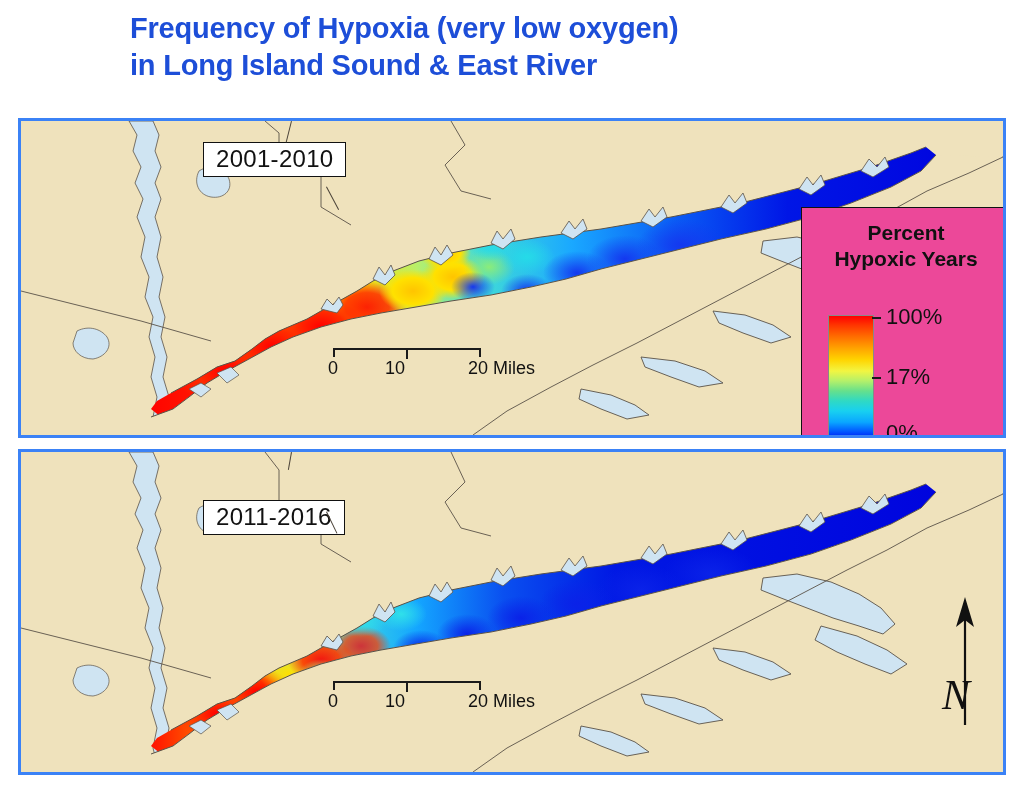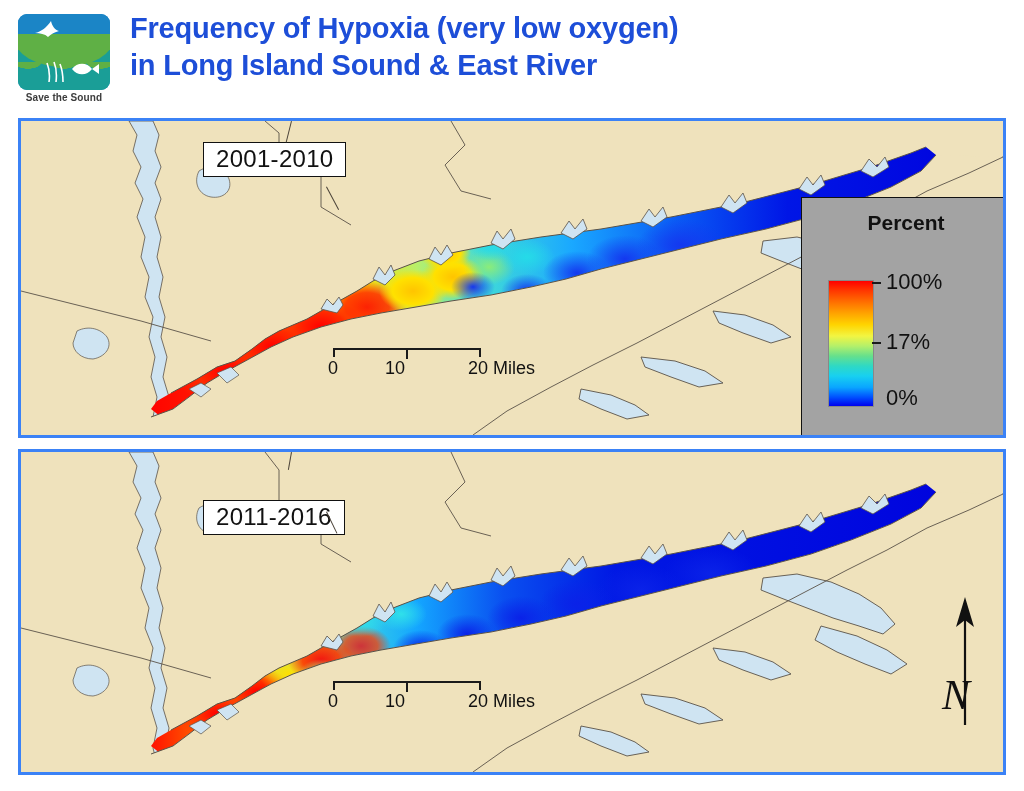--- a/index.html
+++ b/index.html
@@ -41,21 +41,21 @@
   
   .scalebar{position:absolute;width:148px;}
   .sb-line{position:relative;height:9px;border-left:2px solid #1a1a1a;border-right:2px solid #1a1a1a;
      border-top:2px solid #1a1a1a;box-sizing:border-box;}
   .sb-tick{position:absolute;left:50%;top:0;width:2px;height:9px;background:#1a1a1a;margin-left:-1px;}
   .sb-labels{position:relative;height:22px;margin-top:1px;}
   .sb-labels span{position:absolute;top:0;font-size:18px;color:#111;white-space:nowrap;}
   .sb-0{left:-5px;} .sb-10{left:52px;} .sb-20{left:135px;}
 
   
-  #legend{position:absolute;left:780px;top:76px;width:210px;height:285px;background:#a3a3a3;
+  #legend{position:absolute;left:780px;top:86px;width:210px;height:285px;background:#ec4899;
      border:1.5px solid #111;box-sizing:border-box;}
   #legend-title{margin-top:12px;text-align:center;font-size:21px;font-weight:bold;color:#111;
      line-height:1.22;}
   #legend-body{position:relative;margin-top:36px;height:140px;}
   #legend-ramp{position:absolute;left:26px;top:8px;width:44px;height:125px;border:1px solid #888;
      background:linear-gradient(to bottom,
         #ff0000 0%, #ff3300 7%, #ff6a00 16%, #ffa400 26%, #ffd400 35%,
         #f2f542 44%, #b4f06a 52%, #66e08c 60%, #2fd9c4 68%,
         #18d0f0 76%, #0aa6ff 85%, #0050ff 93%, #0000ee 100%);}
   .legend-tick{position:absolute;width:9px;height:2px;background:#1a1a1a;left:70px;}
@@ -65,40 +65,20 @@
   #north{position:absolute;left:938px;top:597px;width:54px;height:128px;}
   #north svg{display:block;}
 </style>
 </head>
 <body>
 
 <div id="root">
 
   <div id="header">
 
-    <div id="logo-wrap">
-      <div id="logo-mark">
-        <div id="logo-sky"></div>
-        <div id="logo-water"></div>
-        <div id="logo-land"></div>
-        <svg id="logo-bird" viewBox="0 0 34 20">
-          <path d="M1 14 C7 13 13 8 17 2 C18 7 21 11 25 12 C21 13 17 15 14 18 C11 15 6 14 1 14 Z" fill="#ffffff"></path>
-        </svg>
-        <svg id="logo-grass" viewBox="0 0 24 22">
-          <path d="M5 22 C6 15 5 8 3 3" stroke="#fff" stroke-width="1.6" fill="none"></path>
-          <path d="M12 22 C13 14 12 7 10 2" stroke="#fff" stroke-width="1.6" fill="none"></path>
-          <path d="M19 22 C19 15 18 9 16 4" stroke="#fff" stroke-width="1.6" fill="none"></path>
-        </svg>
-        <svg id="logo-fish" viewBox="0 0 30 16">
-          <path d="M2 8 C7 1 17 1 22 8 C17 15 7 15 2 8 Z" fill="#ffffff"></path>
-          <path d="M22 8 L29 3 L29 13 Z" fill="#ffffff"></path>
-        </svg>
-      </div>
-      <div id="logo-text">Save the Sound</div>
-    </div>
 
     <div id="title">
       <div>Frequency of Hypoxia (very low oxygen)</div>
       <div>in Long Island Sound &amp; East River</div>
     </div>
   </div>
 
   <div class="panel" id="panel-top">
     <div class="panel-inner">
       <svg width="982" height="314" viewBox="0 0 982 314">
@@ -256,20 +236,21 @@
           <span class="sb-0">0</span>
           <span class="sb-10">10</span>
           <span class="sb-20">20 Miles</span>
         </div>
       </div>
 
       
       <div id="legend">
         <div id="legend-title">
           <div>Percent</div>
+          <div>Hypoxic Years</div>
         </div>
         <div id="legend-body">
           <div id="legend-ramp"></div>
           <div class="legend-tick" style="top:10px;"></div>
           <div class="legend-tick" style="top:70px;"></div>
           <div class="legend-lab" style="top:-3px;">100%</div>
           <div class="legend-lab" style="top:57px;">17%</div>
           <div class="legend-lab" style="top:113px;">0%</div>
         </div>
       </div>

